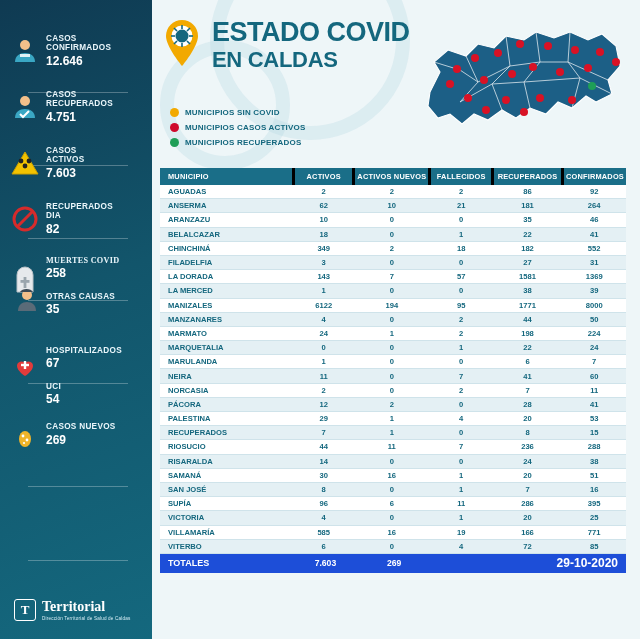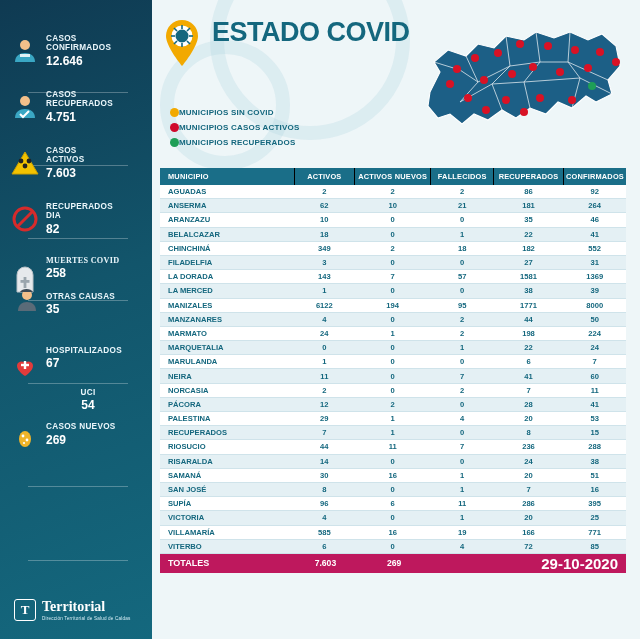--- a/index.html
+++ b/index.html
@@ -76,57 +76,57 @@
     font-size: 27px; font-weight: bold; color:#14677e; line-height:.95;
     letter-spacing:-0.5px;
   }
   .title2 {
     font-size: 22px; font-weight: bold; color:#14677e; line-height:1.05;
     letter-spacing:-0.3px; margin-top:2px;
   }
 
   
   .legend { position:absolute; left:170px; top:108px; }
-  .legend-row { display:flex; align-items:flex-end; gap:0; margin-bottom:6px; }
+  .legend-row { display:flex; align-items:flex-end; gap:6px; margin-bottom:6px; }
   .dot { width:9px;height:9px;border-radius:50%; flex:0 0 auto;}
   .legend-txt { font-size:8px; font-weight:bold; color:#14677e; letter-spacing:.2px;}
 
   
   .map { position:absolute; left:420px; top:22px; width:210px; height:130px; }
 
   
   .table-wrap {
     position:absolute; left:160px; top:168px; width:466px;
   }
   table { border-collapse: collapse; width:100%; }
   thead th {
     background:#1a6e88; color:#ffffff;
     font-size:7.4px; font-weight:bold; letter-spacing:.2px;
     padding:4px 2px; text-align:center;
-    border-right:1px solid #000000;
+    border-right:3px solid #000000;
   }
   thead th:first-child { text-align:left; padding-left:8px; }
   thead th:last-child { border-right:none; }
   tbody td {
     font-size:7.6px; color:#14677e; font-weight:bold;
     padding:2.1px 2px; text-align:center;
     border-bottom:1px solid #cfe3ea;
   }
   tbody td:first-child { text-align:left; padding-left:8px; color:#14677e;}
   tbody tr:nth-child(even) { background:#e4f0f4; }
   tbody tr:nth-child(odd) { background:#ffffff; }
   .totals {
     display:flex; align-items:center; margin-top:0;
-    background:#be185d; color:#fff; height:19px;
+    background:#1d4ed8; color:#fff; height:19px;
   }
   .tot-label { width:29.0%; font-size:9px; font-weight:bold; padding-left:8px;}
   .tot-a { width:13.0%; text-align:center; font-size:8.6px; font-weight:bold;}
   .tot-b { width:16.5%; text-align:center; font-size:8.6px; font-weight:bold;}
   .tot-rest { flex:1; }
-  .tot-date { padding-right:8px; font-size:15px; font-weight:bold; text-align:center; }
+  .tot-date { padding-right:8px; font-size:12px; font-weight:bold; text-align:center; }
 
   
   .wm {
     position:absolute; border-radius:50%;
     border:14px solid rgba(180,215,225,.30);
   }
 </style>
 </head>
 <body>
 
@@ -219,21 +219,21 @@
         <svg width="24" height="24" viewBox="0 0 24 24">
           <path d="M12 21s-8-5-8-10a4.6 4.6 0 018-3 4.6 4.6 0 018 3c0 5-8 10-8 10z" fill="#e23b3b"></path>
           <rect x="10.8" y="6" width="2.4" height="8" fill="#fff"></rect>
           <rect x="8" y="8.8" width="8" height="2.4" fill="#fff"></rect>
         </svg>
       </div>
       <div class="sb-label" style="padding-top:2px;">HOSPITALIZADOS</div>
       <div class="sb-value">67</div>
     </div>
 
-    <div class="sb-item" style="top:60px; min-height:30px;text-align:center;">
+    <div class="sb-item" style="top:54px; min-height:30px;">
       <div class="sb-label">UCI</div>
       <div class="sb-value">54</div>
     </div>
     <div class="sb-sep" style="position:absolute;top:486px;left:14px;right:12px;"></div>
 
     <div class="sb-item" style="top:56px;">
       <div class="sb-icon" style="top:10px;">
         <svg width="24" height="24" viewBox="0 0 24 24">
           <ellipse cx="12" cy="12" rx="6" ry="8" fill="#f0b429"></ellipse>
           <circle cx="10" cy="9" r="1.4" fill="#fff"></circle>
@@ -268,20 +268,21 @@
           <line x1="29" y1="18" x2="33" y2="18"></line>
           <line x1="14" y1="10" x2="17" y2="13"></line>
           <line x1="27" y1="23" x2="30" y2="26"></line>
           <line x1="30" y1="10" x2="27" y2="13"></line>
           <line x1="17" y1="23" x2="14" y2="26"></line>
         </g>
       </svg>
     </div>
     <div class="title-block">
       <div class="title1">ESTADO COVID</div>
+      <div class="title2">EN CALDAS</div>
     </div>
   </div>
 
   <div class="legend">
     <div class="legend-row">
       <span class="dot" style="background:#f2a900"></span>
       <span class="legend-txt">MUNICIPIOS SIN COVID</span>
     </div>
     <div class="legend-row">
       <span class="dot" style="background:#cf0a2c"></span>

